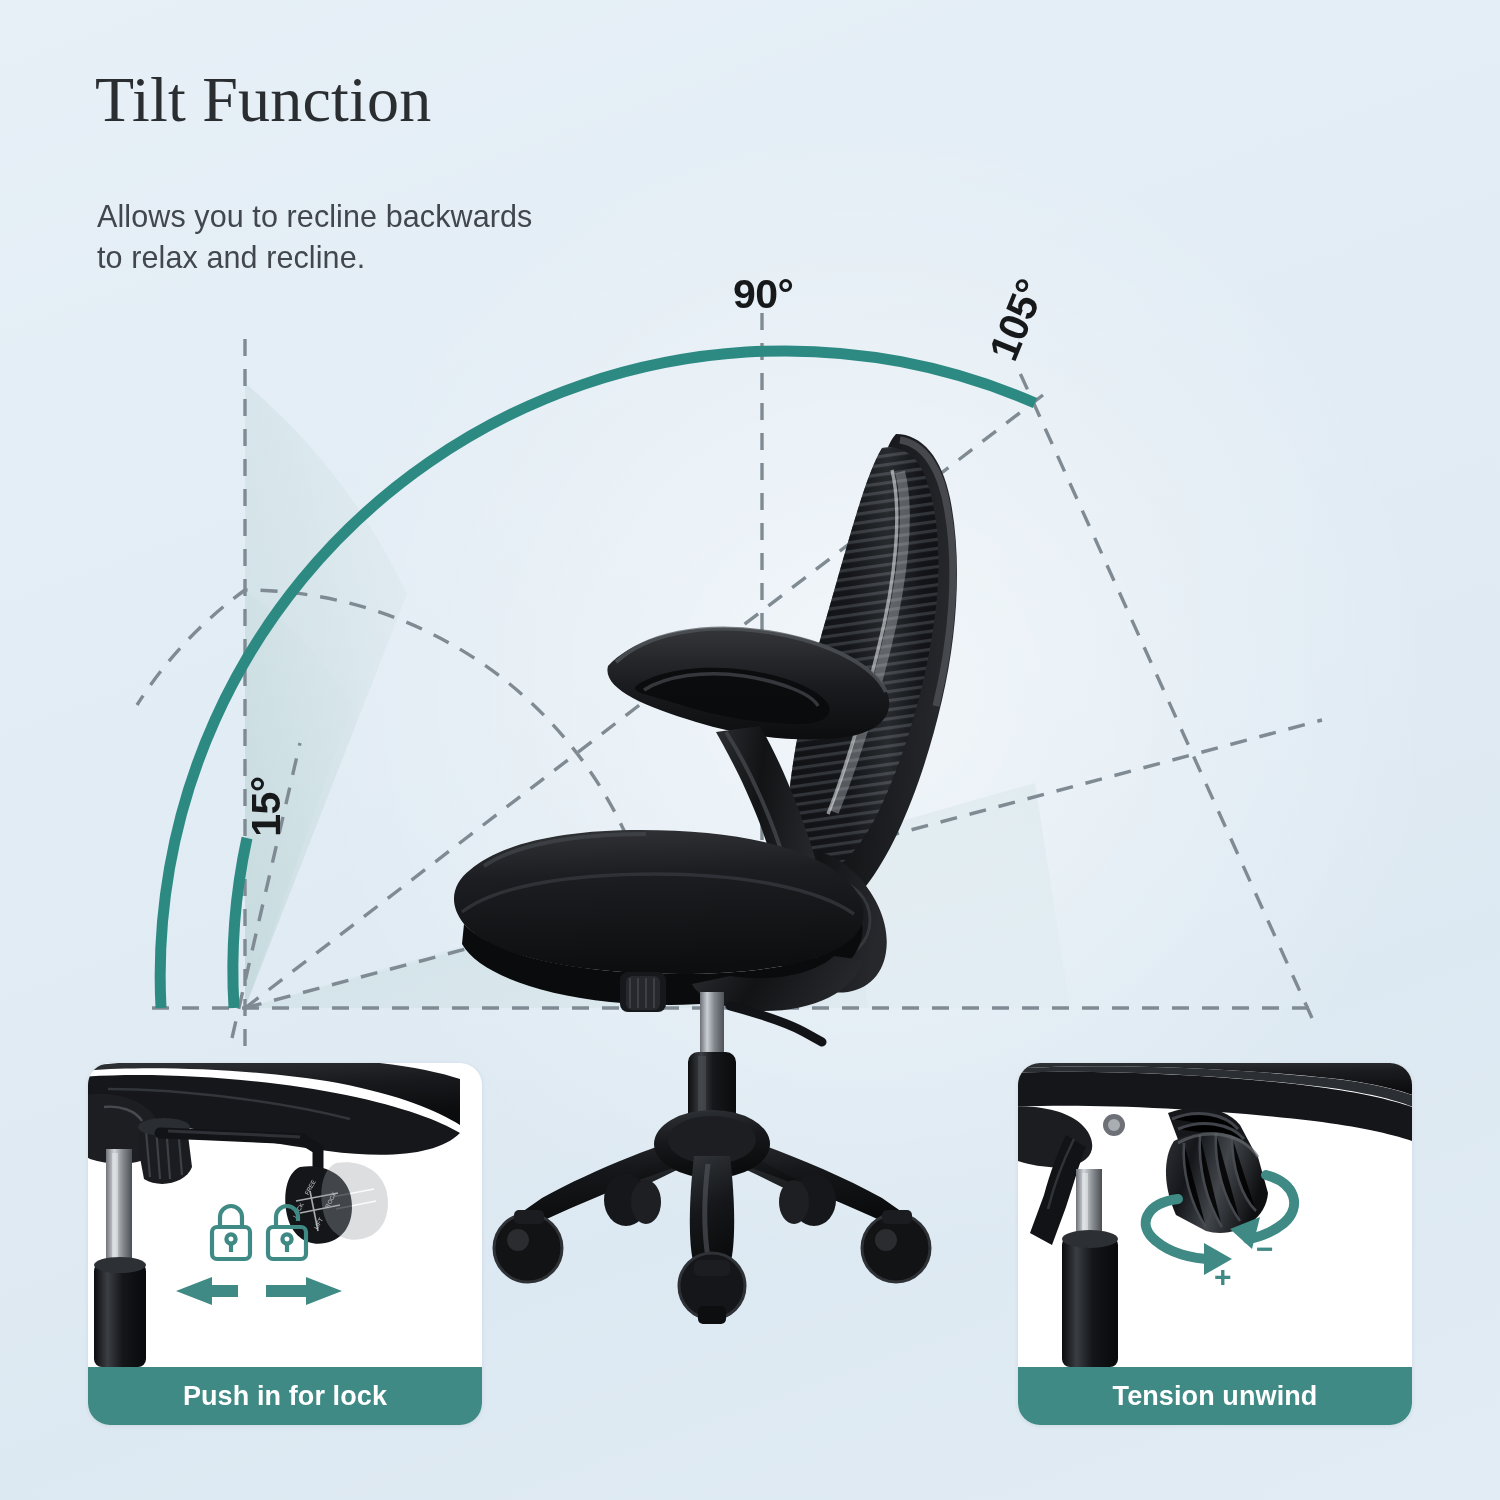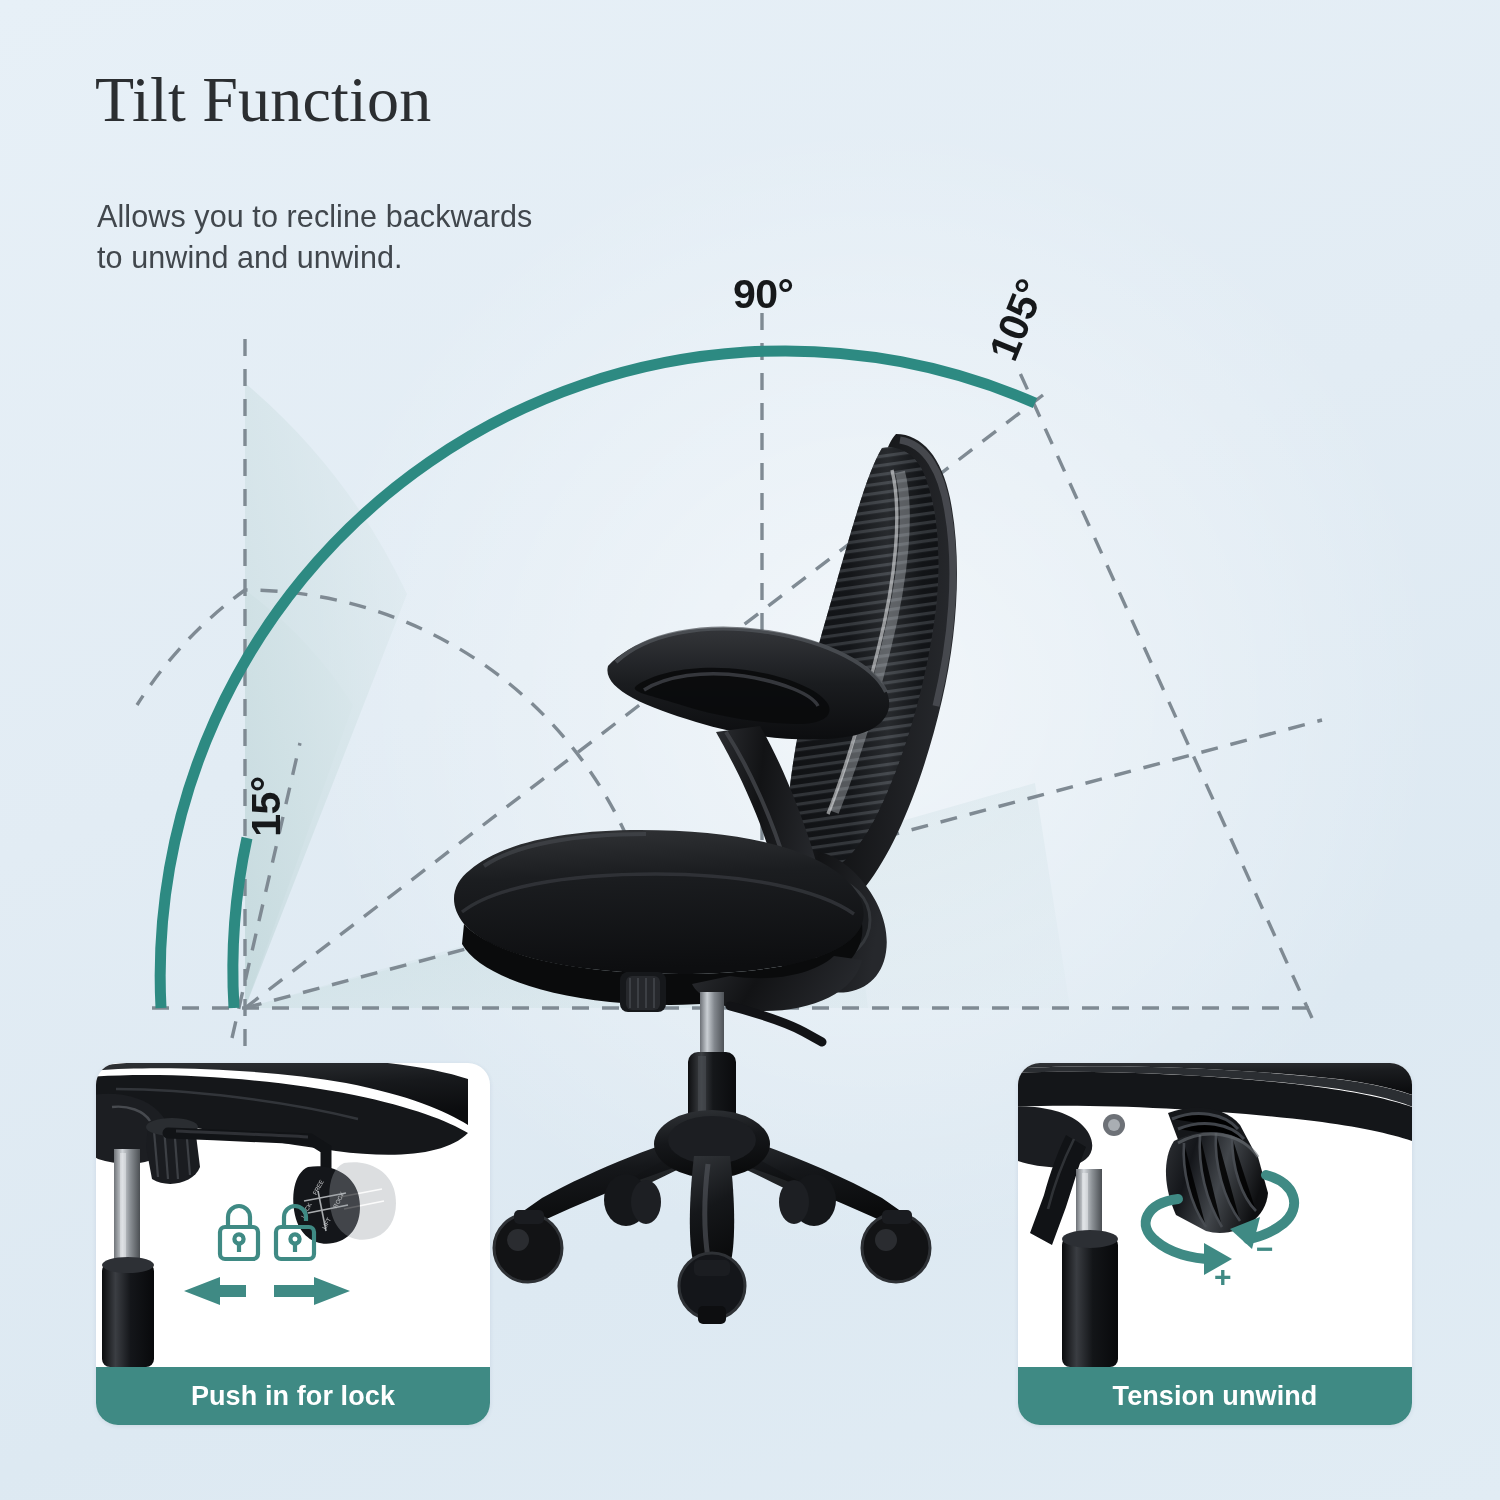--- a/index.html
+++ b/index.html
@@ -46,40 +46,40 @@
   
   #chair{position:absolute;left:430px;top:400px;width:640px;height:900px;}
   #chair svg{position:absolute;left:0;top:0;width:640px;height:900px;overflow:visible;}
 
   
   .inset{
     position:absolute;top:1063px;width:394px;height:362px;
     background:#ffffff;border-radius:22px;overflow:hidden;
     box-shadow:0 1px 4px rgba(40,70,100,.10);
   }
-  #inset-left{left:96px;text-align:center;}
+  #inset-left{left:88px;text-align:center;}
   #inset-right{left:1018px;}
   .inset-photo{position:absolute;left:0;top:0;width:394px;height:304px;overflow:hidden;}
   .inset-photo svg{position:absolute;left:0;top:0;overflow:visible;}
   .inset-caption{
     position:absolute;left:0;bottom:0;width:394px;height:58px;
     background:#3f8a84;color:#fff;
     display:flex;align-items:center;justify-content:center;
     font-size:27px;font-weight:700;letter-spacing:.1px;
   }
 </style>
 </head>
 <body>
 
 <div id="stage">
 
   <div id="headline">Tilt Function</div>
   <div id="subline">
     <div>Allows you to recline backwards</div>
-    <div>to unwind and unwind.</div>
+    <div>to relax and recline.</div>
   </div>
 
   <div id="diagram">
     <svg class="layer" viewBox="0 0 1500 1500">
       <defs>
         <linearGradient id="wedgeGrad" x1="0" y1="1" x2="1" y2="0">
           <stop offset="0%" stop-color="#c6dade" stop-opacity=".95"></stop>
           <stop offset="55%" stop-color="#d3e3e7" stop-opacity=".80"></stop>
           <stop offset="100%" stop-color="#dfeaef" stop-opacity=".55"></stop>
         </linearGradient>

